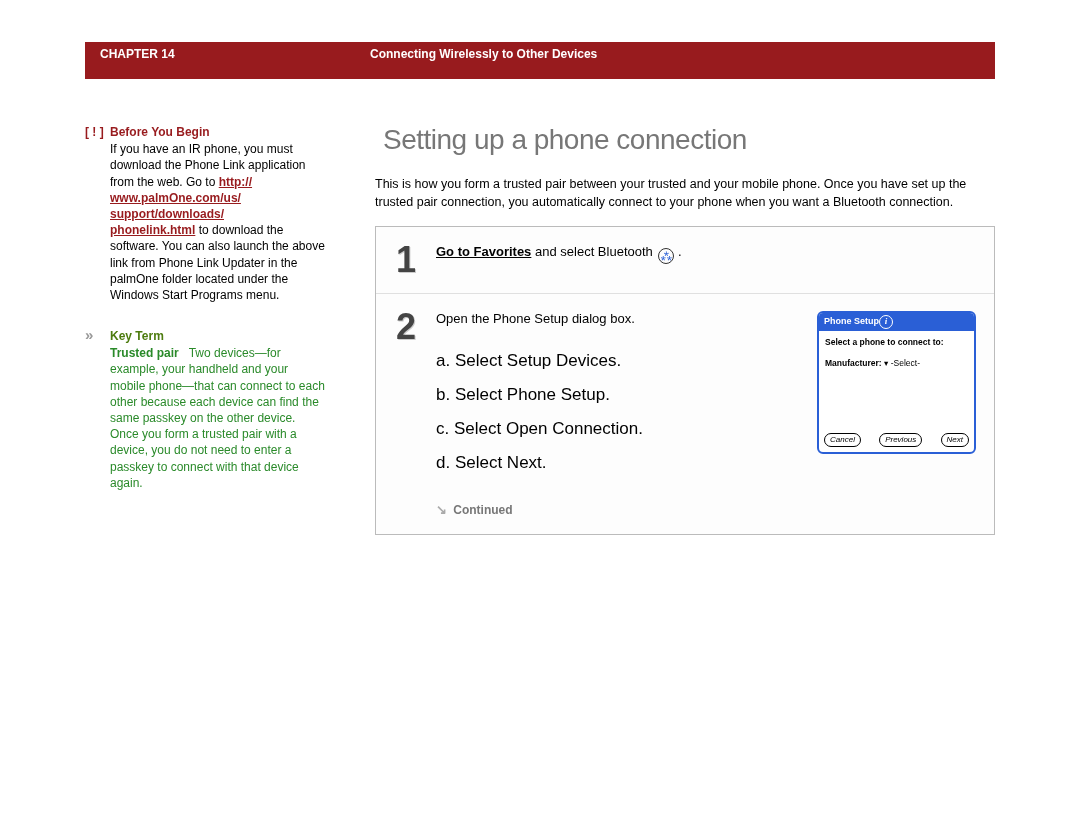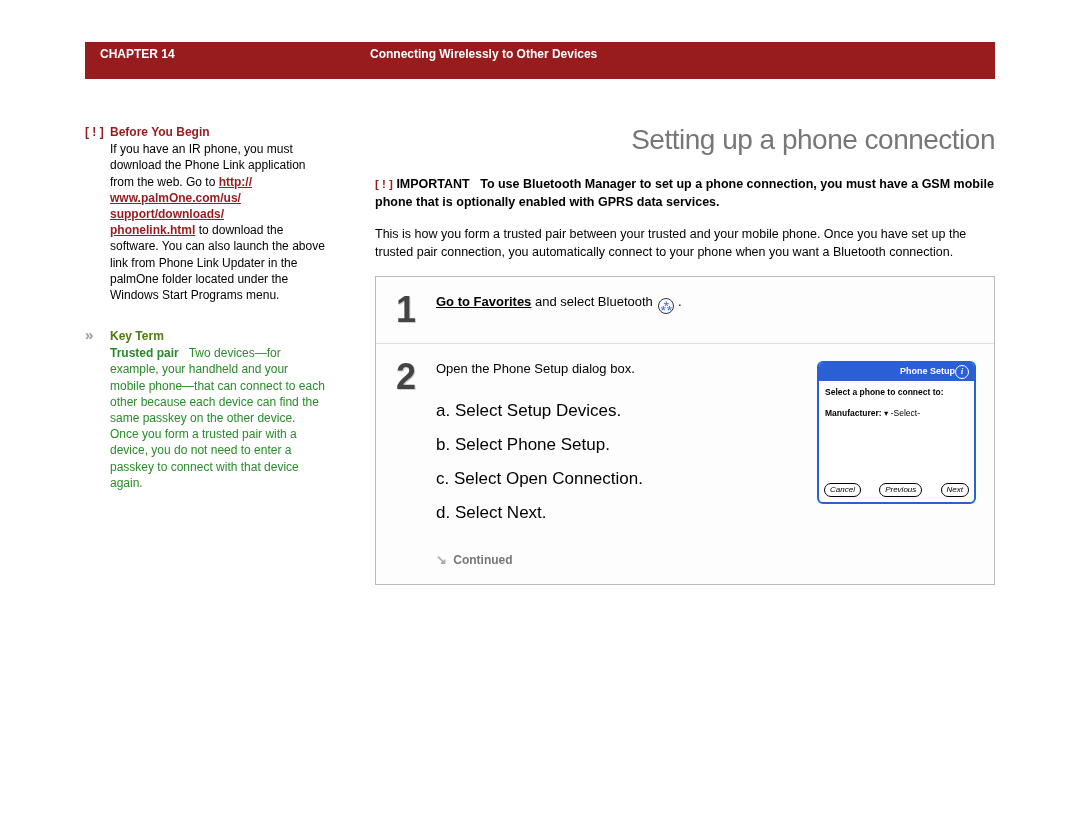--- a/index.html
+++ b/index.html
@@ -77,21 +77,20 @@
   }
   .main {
     flex: 1;
   }
   .main h1 {
     font-size: 28px;
     font-weight: normal;
     color: #777;
     margin: 0 0 20px 8px;
     letter-spacing: -0.5px;
-    text-align: right;
   }
   .main p {
     font-size: 12.5px;
     line-height: 1.4;
     margin: 0 0 15px 0;
   }
   .main .important-marker {
     color: #981b1e;
     font-weight: bold;
     font-size: 11.5px;
@@ -162,21 +161,21 @@
     flex-shrink: 0;
     margin-top: 2px;
   }
   .pm-titlebar {
     background: #2a5fd6;
     color: #fff;
     font-size: 9px;
     font-weight: bold;
     padding: 2px 5px;
     display: flex;
-    justify-content: flex-end;
+    justify-content: flex-start;
     align-items: center;
   }
   .pm-titlebar .info {
     width: 12px;
     height: 12px;
     border: 1px solid #fff;
     border-radius: 50%;
     text-align: center;
     line-height: 11px;
     font-style: italic;
@@ -260,25 +259,20 @@
             <b>Trusted pair</b>&nbsp;&nbsp;&nbsp;<span>Two devices—for example, your handheld and your mobile phone—that can connect to each other because each device can find the same passkey on the other device. Once you form a trusted pair with a device, you do not need to enter a passkey to connect with that device again.</span>
           </span>
         </div>
       </div>
 
     </div>
 
     <div class="main">
       <h1>Setting up a phone connection</h1>
 
-      <p>
-        <span class="important-marker">[ ! ]</span>
-        <span class="important-label">IMPORTANT</span>&nbsp;&nbsp;
-        <b>To use Bluetooth Manager to set up a phone connection, you must have a GSM mobile phone that is optionally enabled with GPRS data services.</b>
-      </p>
 
       <p>This is how you form a trusted pair between your trusted and your mobile phone. Once you have set up the trusted pair connection, you automatically connect to your phone when you want a Bluetooth connection.</p>
 
       <div class="steps-box">
 
         <div class="step-row">
           <div class="step-num">1</div>
           <div class="step-body">
             <a href="#">Go to Favorites</a>
             <span> and select Bluetooth </span>

